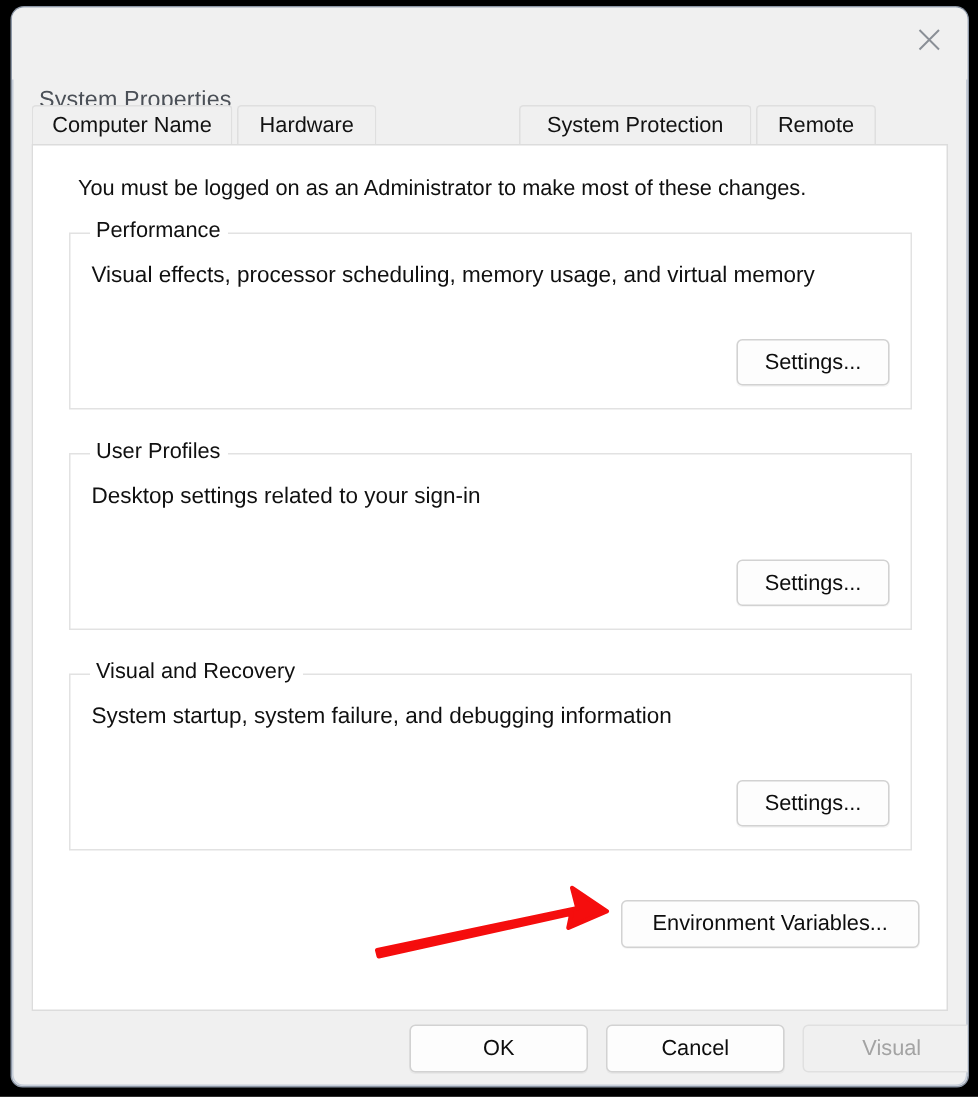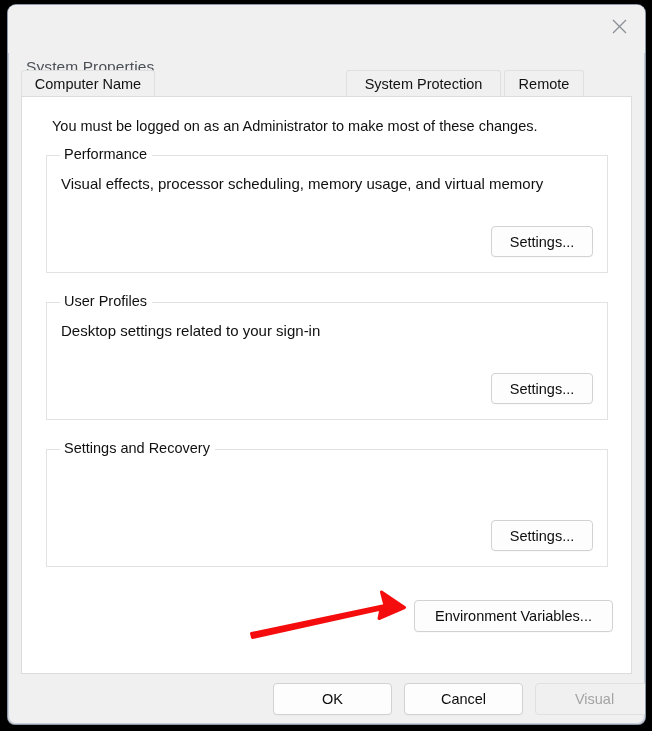--- a/index.html
+++ b/index.html
@@ -227,20 +227,23 @@
         <svg width="15" height="15" viewBox="0 0 15 15">
           <path d="M1 1 L14 14 M14 1 L1 14" stroke="#8a8f96" stroke-width="1.3" fill="none"></path>
         </svg>
       </div>
     </div>
 
     <div class="tabstrip">
       <div class="tab" style="left:0px;width:134px;">
         <span>Computer Name</span>
       </div>
+      <div class="tab" style="left:137px;width:93px;">
+        <span>Hardware</span>
+      </div>
       <div class="tab" style="left:325px;width:155px;">
         <span>System Protection</span>
       </div>
       <div class="tab" style="left:483px;width:80px;">
         <span>Remote</span>
       </div>
     </div>
 
     <div class="tabpanel">
 
@@ -256,21 +259,22 @@
 
       <div class="groupbox" style="top:205px;height:118px;">
         <div class="group-legend">User Profiles</div>
         <div class="group-desc">Desktop settings related to your sign-in</div>
         <div class="btn settings" style="top:70px;">
           <span>Settings...</span>
         </div>
       </div>
 
       <div class="groupbox" style="top:352px;height:118px;">
-        <div class="group-legend">Settings and Recovery</div>
+        <div class="group-legend">Visual and Recovery</div>
+        <div class="group-desc">System startup, system failure, and debugging information</div>
         <div class="btn settings" style="top:70px;">
           <span>Settings...</span>
         </div>
       </div>
 
     </div>
 
     <div class="btn btn-envvars">
       <span>Environment Variables...</span>
     </div>

